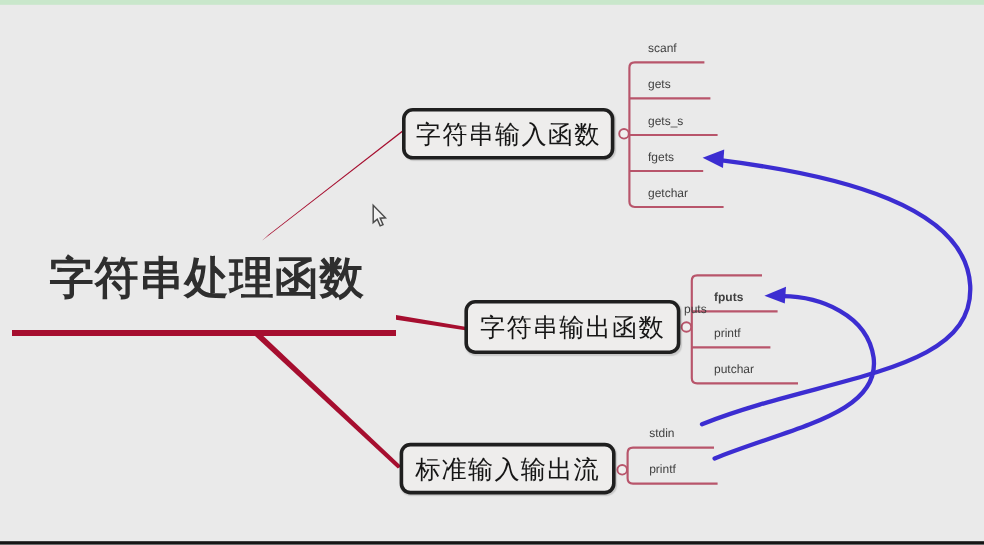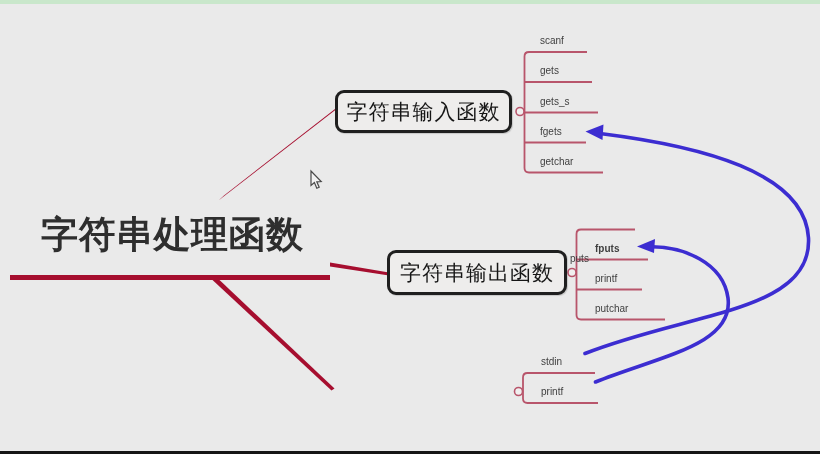--- a/index.html
+++ b/index.html
@@ -11,21 +11,21 @@
   html,body{margin:0;padding:0;}
   #canvas{
     position:relative; width:820px; height:454px; overflow:hidden;
     background:var(--background);
     font-family:"Liberation Sans","DejaVu Sans",sans-serif;
   }
   .top-strip{position:absolute;left:0;top:0;width:820px;height:4px;background:var(--top-strip);}
   .bottom-bar{position:absolute;left:0;bottom:0;width:820px;height:3px;background:var(--bottom-bar);}
   .root-title{
     position:absolute; left:41px; top:211px; height:48px; line-height:48px;
-    font-family:Liberation Sans, sans-serif; font-weight:bold;
+    font-family:Liberation Mono, monospace; font-weight:bold;
     font-size:37px; color:var(--title-text); letter-spacing:0.5px; white-space:nowrap;
   }
   .root-underline{position:absolute;left:10px;top:275px;width:320px;height:5px;background:var(--branch);}
   .node{
     position:absolute; box-sizing:border-box;
     border:3px solid var(--node-border); border-radius:9px; background:var(--node-fill);
     display:flex; align-items:center; justify-content:center;
     font-family:"Liberation Serif","DejaVu Serif",serif;
     font-size:21px; color:var(--node-text); letter-spacing:1px; white-space:nowrap;
     box-shadow:1px 1px 1px rgba(0,0,0,0.15);
@@ -96,20 +96,23 @@
 
   <div class="root-title">字符串处理函数</div>
   <div class="root-underline"></div>
 
   <div class="node node-output">
     <span>字符串输出函数</span>
   </div>
   <div class="node node-input">
     <span>字符串输入函数</span>
   </div>
+  <div class="node node-stream">
+    <span>标准输入输出流</span>
+  </div>
 
   <div class="child-label" style="left:540px;top:31px;">scanf</div>
   <div class="child-label" style="left:540px;top:61px;">gets</div>
   <div class="child-label" style="left:540px;top:91.5px;">gets_s</div>
   <div class="child-label" style="left:540px;top:121.5px;">fgets</div>
   <div class="child-label" style="left:540px;top:151.5px;">getchar</div>
 
   <div class="child-label" style="left:570px;top:208.5px;margin-top:40px;">puts</div>
   <div class="child-label" style="left:595px;top:238.5px;font-weight:bold;">fputs</div>
   <div class="child-label" style="left:595px;top:268.5px;">printf</div>

